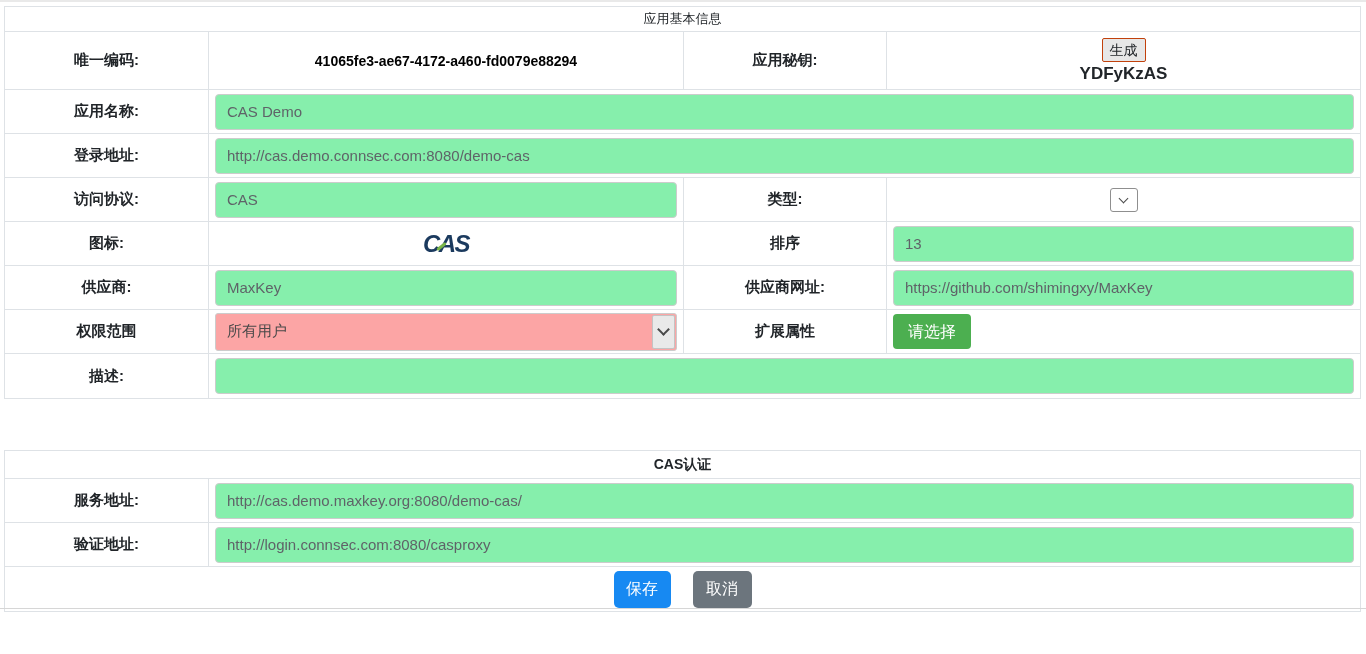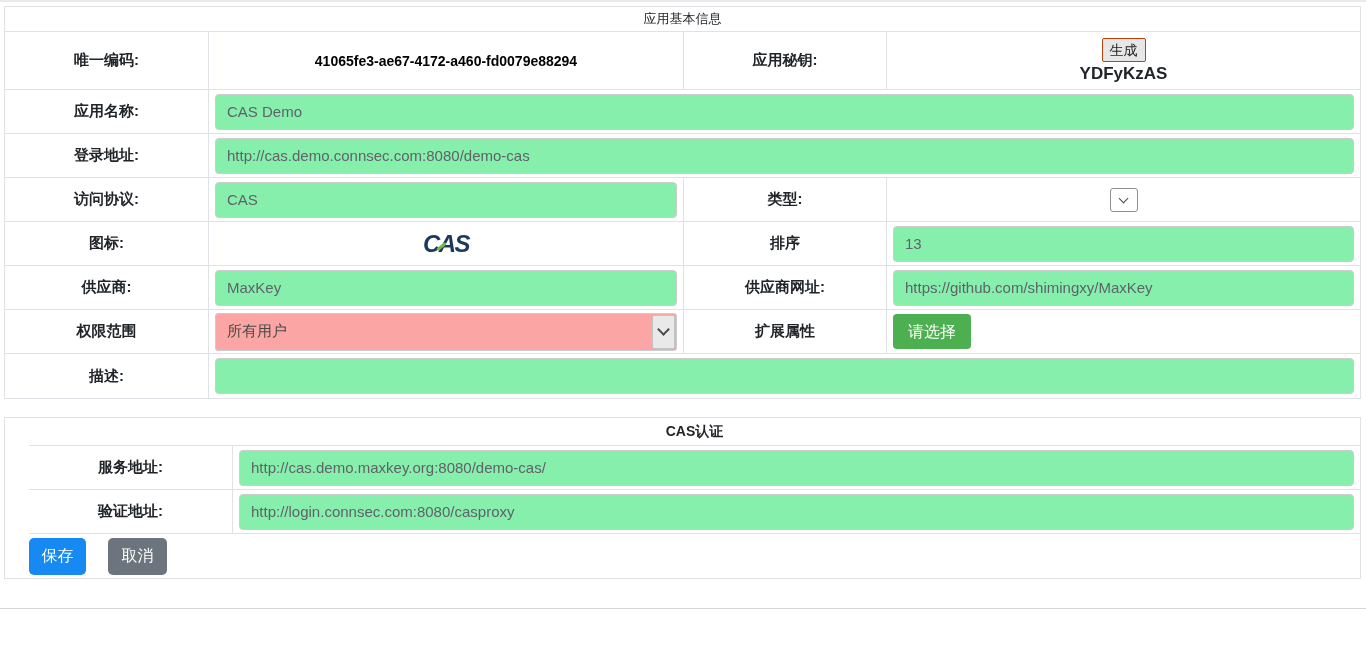--- a/index.html
+++ b/index.html
@@ -6,21 +6,21 @@
   body{
     width:1366px;height:654px;position:relative;background:#ffffff;
     font-family:"Liberation Sans","DejaVu Sans",sans-serif;
     -webkit-font-smoothing:antialiased;
   }
   .top-edge{position:absolute;top:0;left:0;width:1366px;height:2px;background:#e9e9e9;}
   .bottom-divider{position:absolute;top:608px;left:0;width:1366px;height:1px;background:#d6d6d6;}
 
   .panel{position:absolute;left:4px;width:1357px;border:1px solid #dee2e6;background:#fff;box-sizing:border-box;}
   #panel-basic{top:6px;}
-  #panel-cas{top:417px;padding-left:24px;}
+  #panel-cas{top:450px;}
 
   .trow{display:grid;border-bottom:1px solid #dee2e6;box-sizing:border-box;}
   .trow:last-child{border-bottom:none;}
   .cols4{grid-template-columns:204px 475px 203px 1fr;}
   .cols2{grid-template-columns:204px 1fr;}
   .cols1{grid-template-columns:1fr;}
 
   .cell{display:flex;align-items:center;min-width:0;box-sizing:border-box;}
   .label-cell{justify-content:center;font-weight:bold;font-size:15px;color:#212529;border-right:1px solid #dee2e6;}
   .value-cell{padding:0 6px;}
@@ -64,21 +64,21 @@
 
   .green-btn{
     background:#4caf50;color:#fff;border:none;border-radius:4px;
     font-size:16px;padding:8px 15px;line-height:1.2;font-family:inherit;cursor:pointer;
   }
 
   .cas-logo{position:relative;font-style:italic;font-weight:800;font-size:24px;
     color:#1b3a5e;letter-spacing:-1.5px;line-height:1;}
   .cas-logo .leaf{position:absolute;left:13px;top:13px;width:11px;height:3px;background:#7ab648;transform:rotate(-38deg);border-radius:2px;}
 
-  .btn-bar{height:44px;display:flex;align-items:center;gap:22px;}
+  .btn-bar{height:44px;display:flex;align-items:center;justify-content:center;gap:22px;}
   .save-btn{background:#1789f2;color:#fff;border:none;border-radius:5px;width:57px;height:37px;font-size:16px;font-family:inherit;cursor:pointer;}
   .cancel-btn{background:#6c757d;color:#fff;border:none;border-radius:5px;width:59px;height:37px;font-size:16px;font-family:Liberation Sans, sans-serif;cursor:pointer;}
 
   .h58{height:58px;}
   .h44{height:44px;}
 </style>
 </head>
 <body>
 
 <div class="top-edge"></div>

